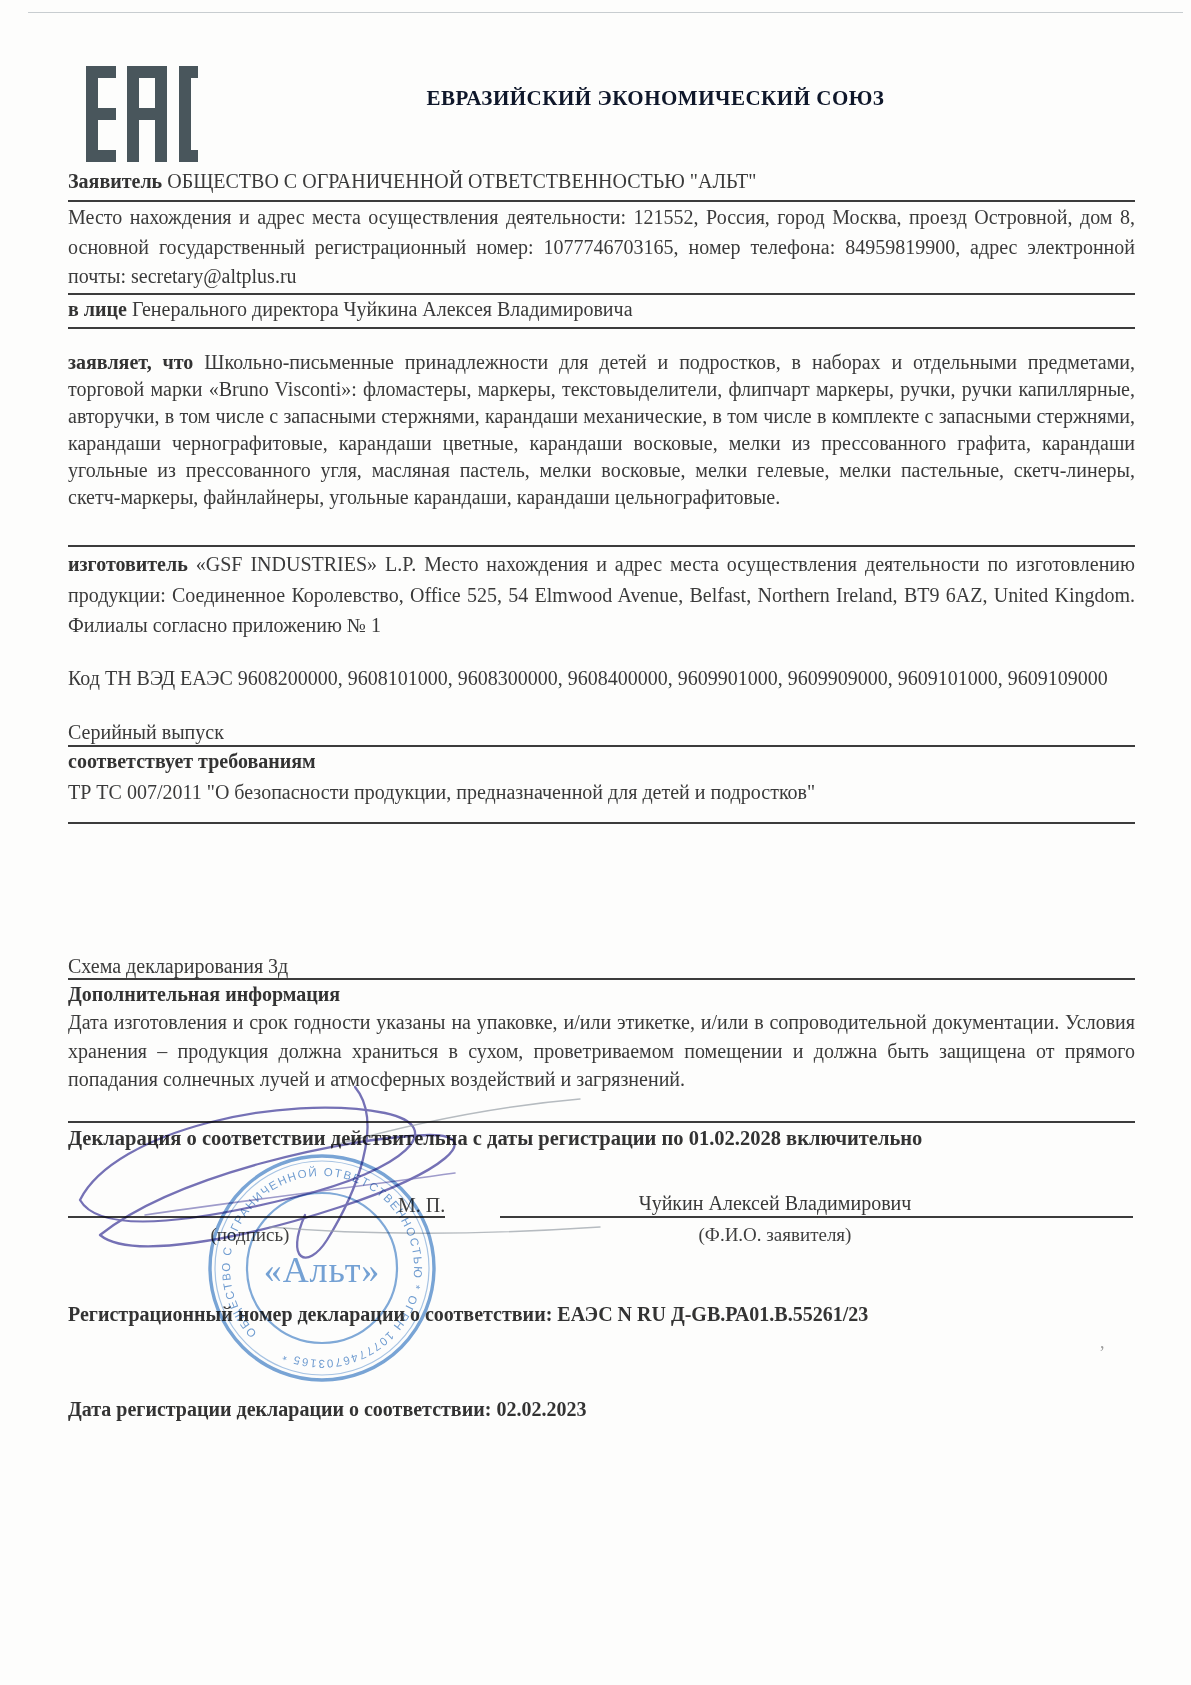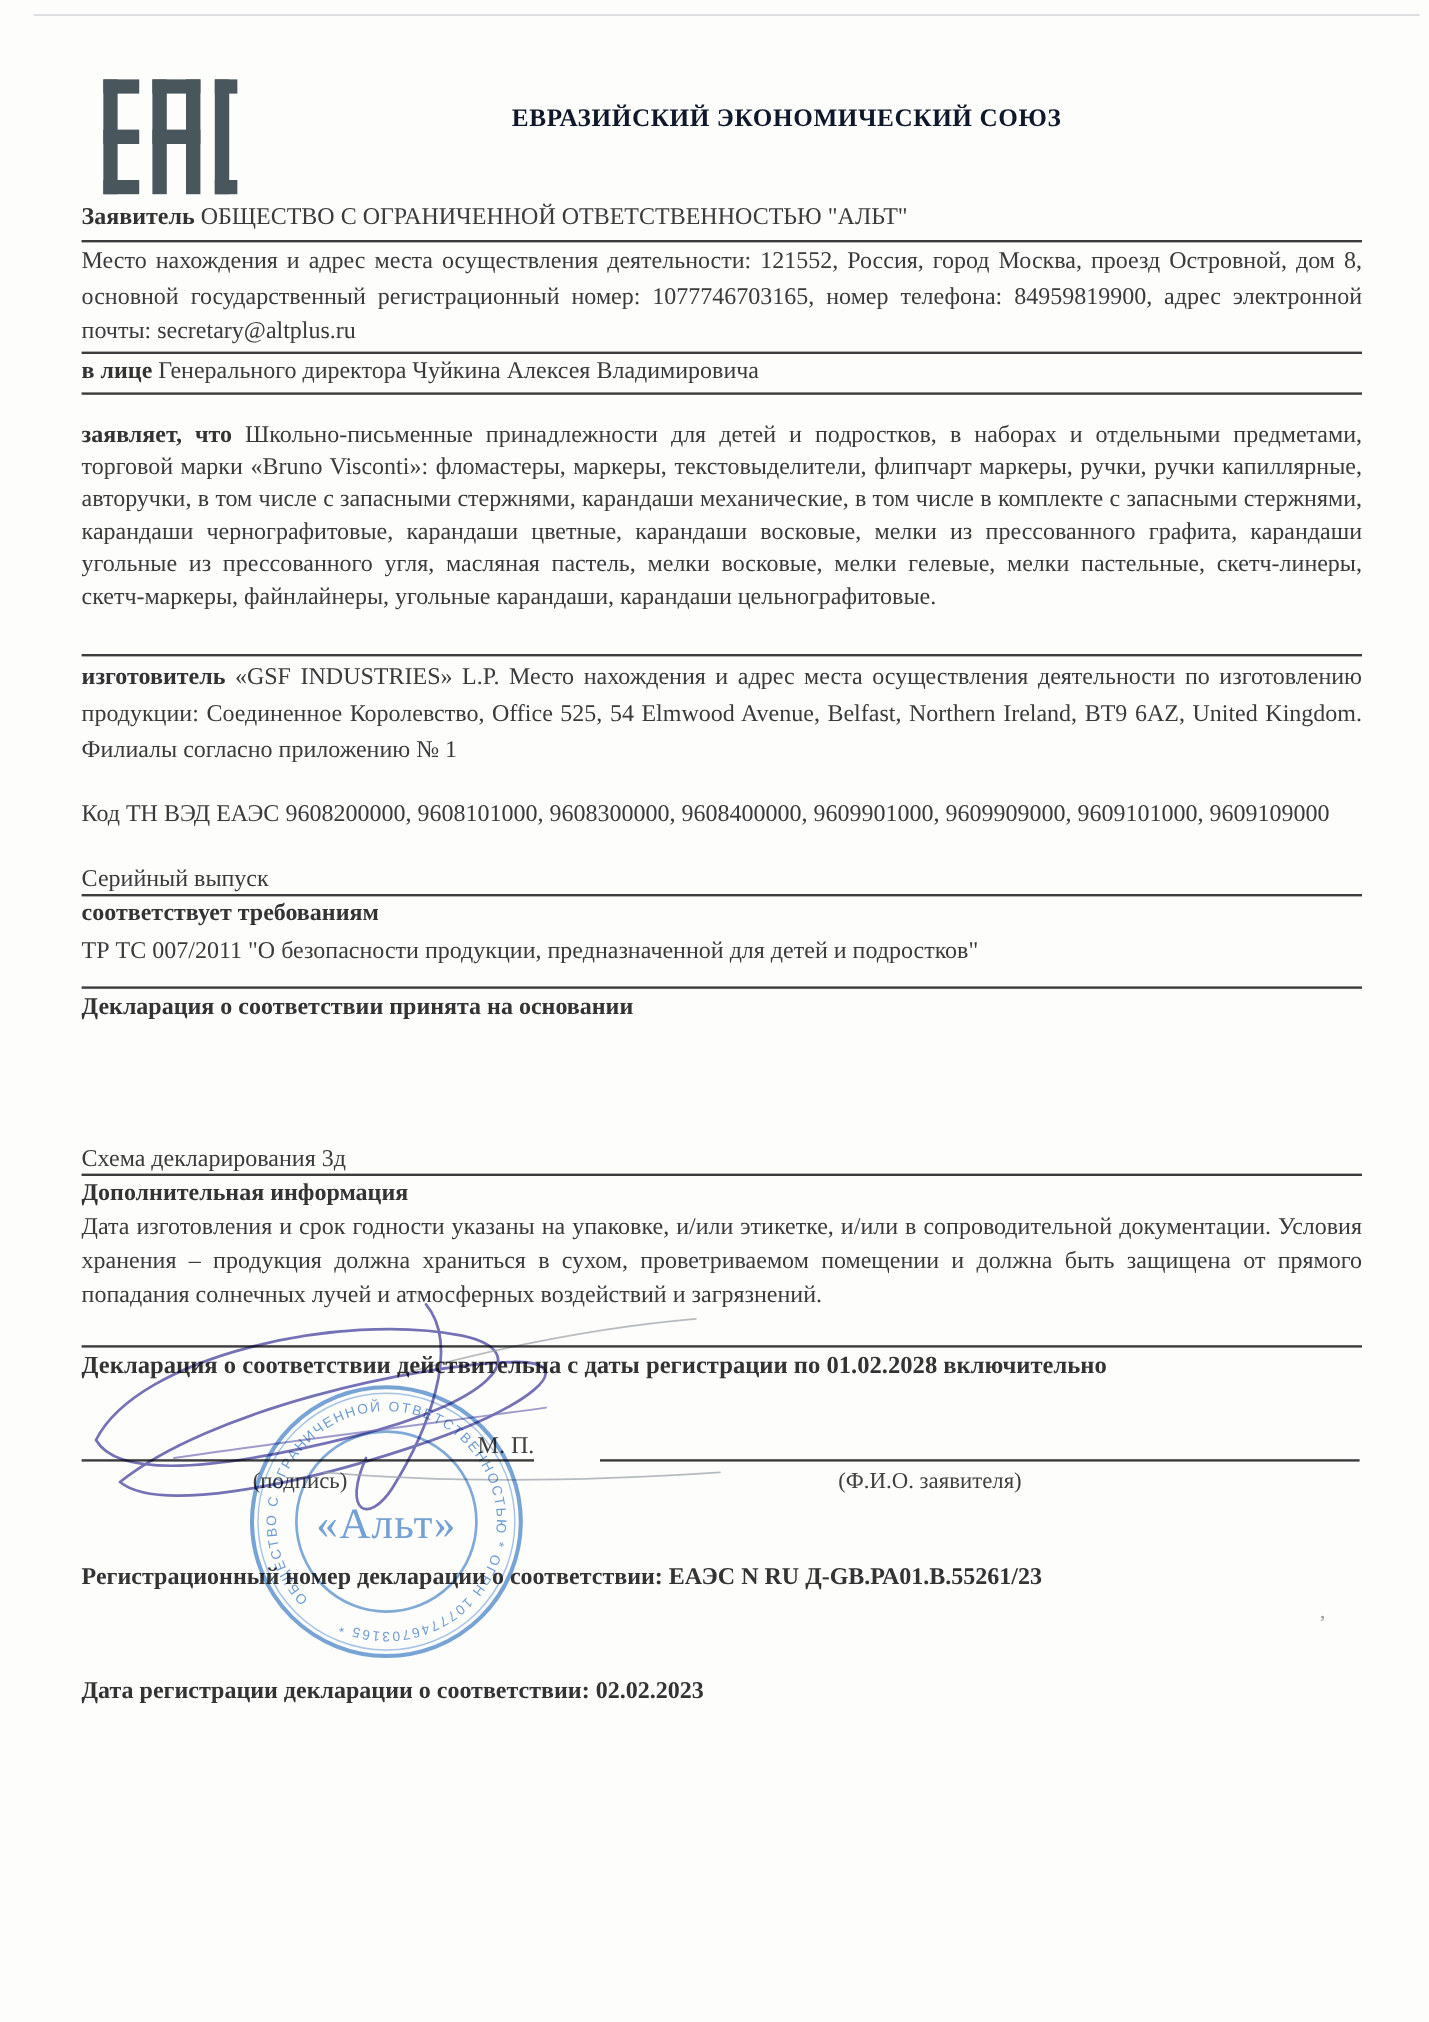--- a/index.html
+++ b/index.html
@@ -95,33 +95,33 @@
     <span>«GSF INDUSTRIES» L.P. Место нахождения и адрес места осуществления деятельности по изготовлению продукции: Соединенное Королевство, Office 525, 54 Elmwood Avenue, Belfast, Northern Ireland, BT9 6AZ, United Kingdom. Филиалы согласно приложению № 1</span>
   </div>
   <div class="blk mfr" style="top:663px;">Код ТН ВЭД ЕАЭС 9608200000, 9608101000, 9608300000, 9608400000, 9609901000, 9609909000, 9609101000, 9609109000</div>
   <div class="blk" style="top:721px;">Серийный выпуск</div>
   <div class="hr" style="top:745px;"></div>
 
   <div class="blk b" style="top:750px;">соответствует требованиям</div>
   <div class="blk" style="top:781px;">ТР ТС 007/2011 "О безопасности продукции, предназначенной для детей и подростков"</div>
   <div class="hr" style="top:822px;"></div>
 
-  <div class="blk b" style="top:828px;">Декларация о соответствии принята на основании</div>
   <div class="blk" style="top:955px;">Схема декларирования 3д</div>
   <div class="hr" style="top:978px;"></div>
 
   <div class="blk b" style="top:983px;">Дополнительная информация</div>
   <div class="blk just addl" style="top:1008px;">Дата изготовления и срок годности указаны на упаковке, и/или этикетке, и/или в сопроводительной документации. Условия хранения – продукция должна храниться в сухом, проветриваемом помещении и должна быть защищена от прямого попадания солнечных лучей и атмосферных воздействий и загрязнений.</div>
   <div class="hr" style="top:1121px;"></div>
 
   <div class="blk b" style="top:1127px; font-size:20.5px;">Декларация о соответствии действительна с даты регистрации по 01.02.2028 включительно</div>
 
   <div class="sig-line" style="top:1216px; left:68px; width:377px;"></div>
   <div class="cap" style="top:1224px; left:140px; width:220px;">(подпись)</div>
   <div class="mp" style="top:1194px; left:398px;">М. П.</div>
+  <div class="fio-name" style="top:1192px; left:470px; width:610px;">Чуйкин Алексей Владимирович</div>
   <div class="sig-line" style="top:1216px; left:500px; right:58px;"></div>
   <div class="cap" style="top:1224px; left:470px; width:610px;">(Ф.И.О. заявителя)</div>
 
   <div class="regline" style="top:1303px;">Регистрационный номер декларации о соответствии: ЕАЭС N RU Д-GB.РА01.В.55261/23</div>
   <div class="regline" style="top:1352px;margin-top:46px;">Дата регистрации декларации о соответствии: 02.02.2023</div>
 
   <div class="scan-comma">,</div>
 
   <svg class="stamp-svg" width="252" height="252" viewBox="0 0 252 252">
     <defs>

